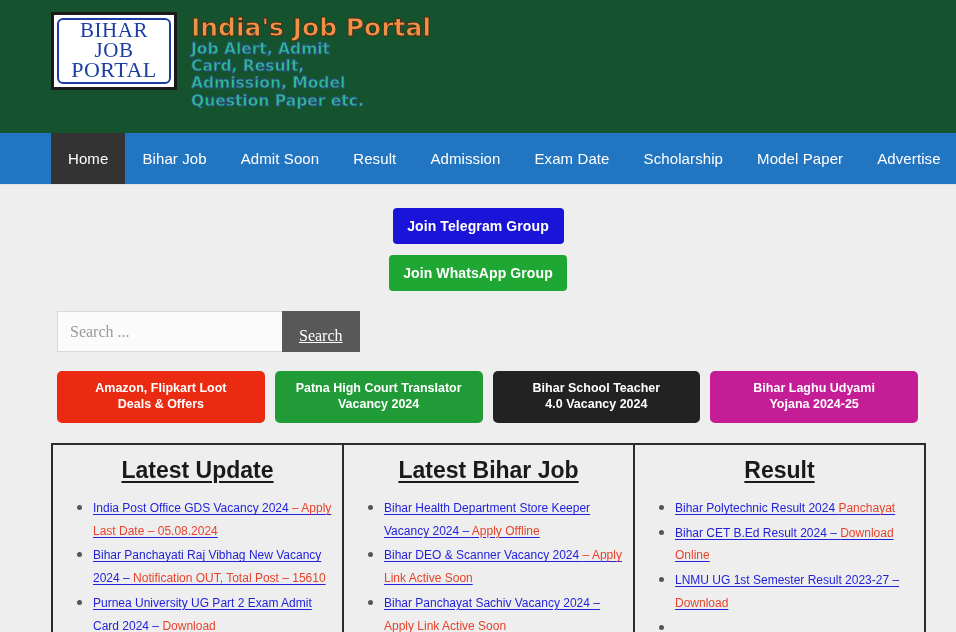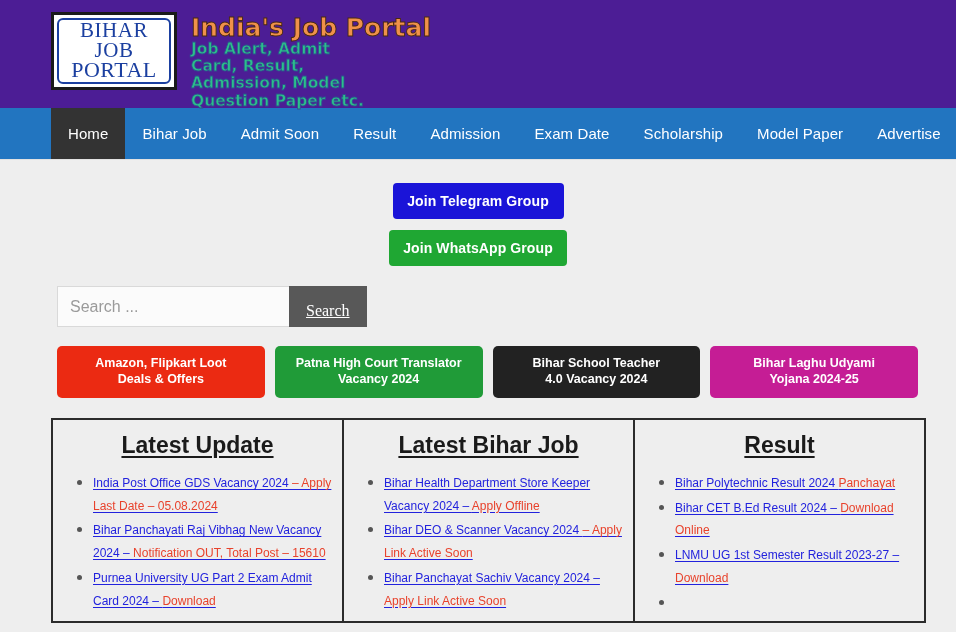--- a/index.html
+++ b/index.html
@@ -12,22 +12,22 @@
 
   body {
     font-family: "Liberation Sans", sans-serif;
     background: #eeeeee;
     color: #222;
     -webkit-font-smoothing: antialiased;
   }
 
   
   .site-header {
-    background: #4c1d95;
-    height: 108px;
+    background: #14532d;
+    height: 133px;
     width: 100%;
     position: relative;
   }
 
   .logo-wrap {
     position: absolute;
     left: 51px;
     top: 12px;
     display: flex;
     align-items: flex-start;
@@ -150,21 +150,21 @@
     display: flex;
     align-items: stretch;
     height: 41px;
     width: 280px;
   }
   .search-input {
     flex: 1;
     border: 1px solid #d9d9d9;
     border-right: none;
     background: #fbfbfb;
-    font-family: Liberation Sans, sans-serif;
+    font-family: Liberation Serif, serif;
     font-size: 16px;
     color: #7f1d1d;
     padding: 0 12px;
     outline: none;
   }
   .search-input::placeholder { color: #9a9a9a; }
   .search-button {
     background: #585858;
     color: #ffffff;
     border: none;

